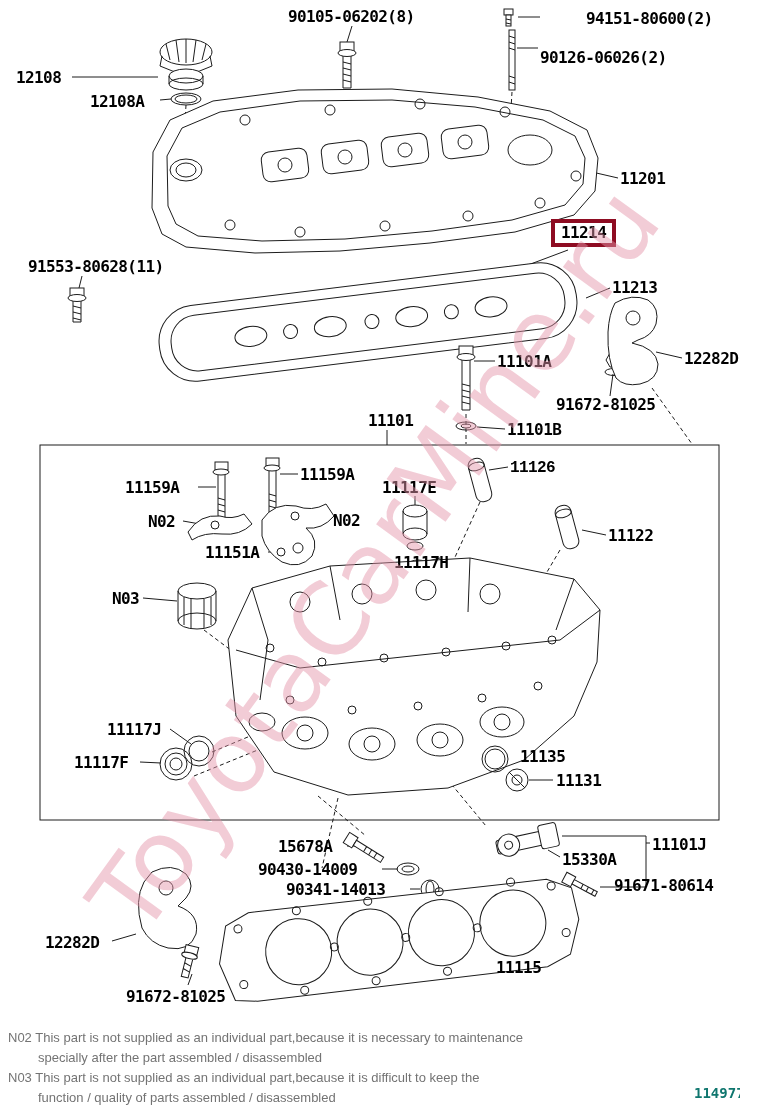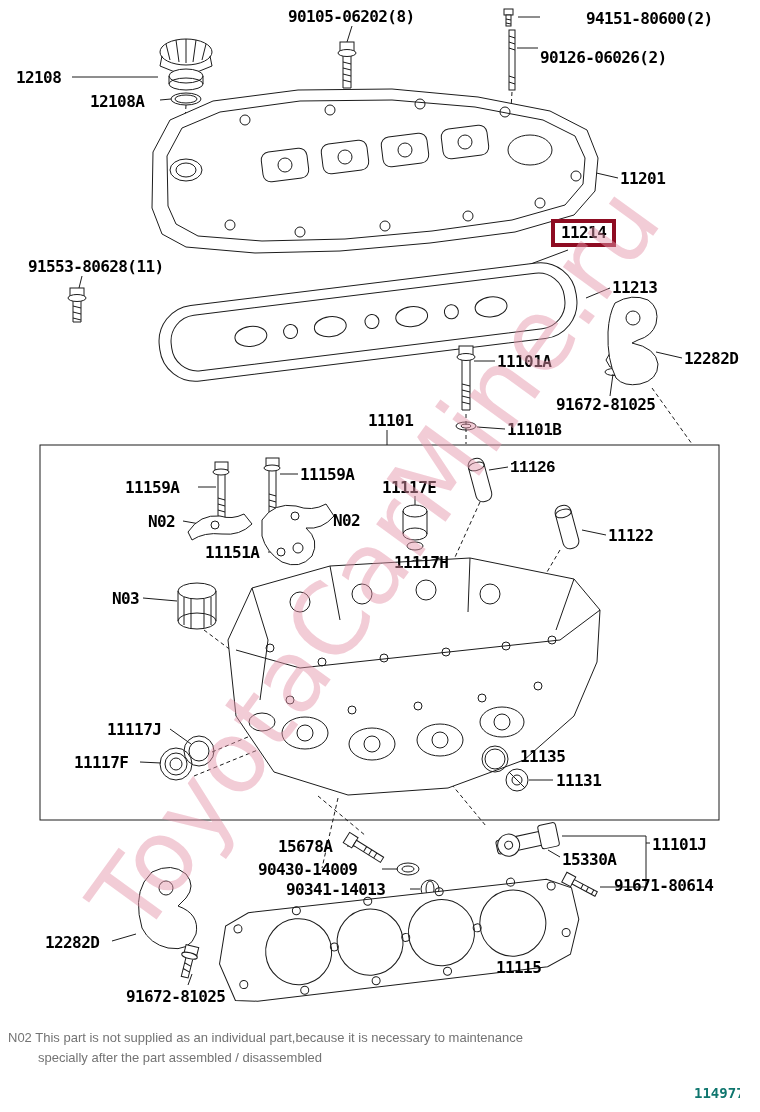--- a/index.html
+++ b/index.html
@@ -390,16 +390,18 @@
       <div class="part-label" style="left: 45px; top: 934px;">12282D</div>
       <div class="part-label" style="left: 126px; top: 988px;">91672-81025</div>
       <div class="part-label" style="left: 496px; top: 959px;">11115</div>
     </div>
 
   <div class="watermark">ToyotaCarMine.ru</div>
 
   <div class="footer-notes">
     <div class="note-line"><span class="note-code">N02</span> <span>This part is not supplied as an individual part,because it is necessary to maintenance</span></div>
     <div class="note-line note-line2">specially after the part assembled / disassembled</div>
+    <div class="note-line"><span class="note-code">N03</span> <span>This part is not supplied as an individual part,because it is difficult to keep the</span></div>
+    <div class="note-line note-line2">function / quality of parts assembled / disassembled</div>
   </div>
 
   <div class="sheet-code">1149771</div>
 </div>
 
 </body></html>

